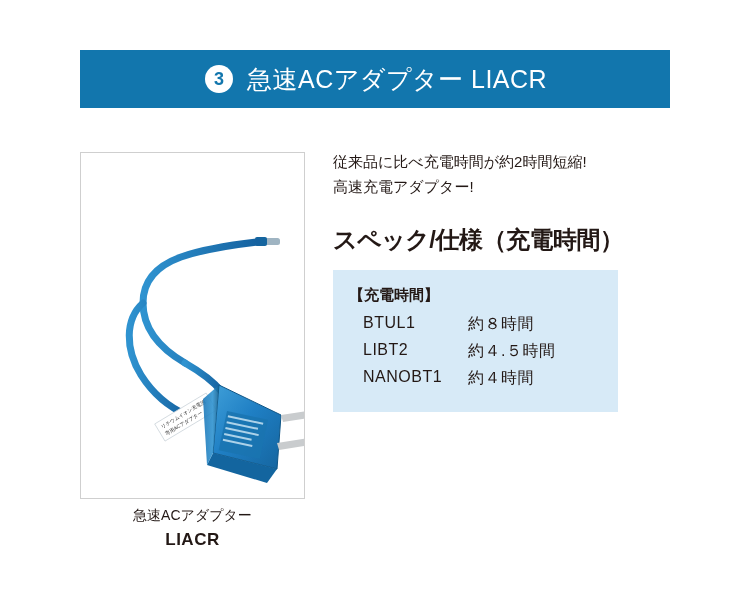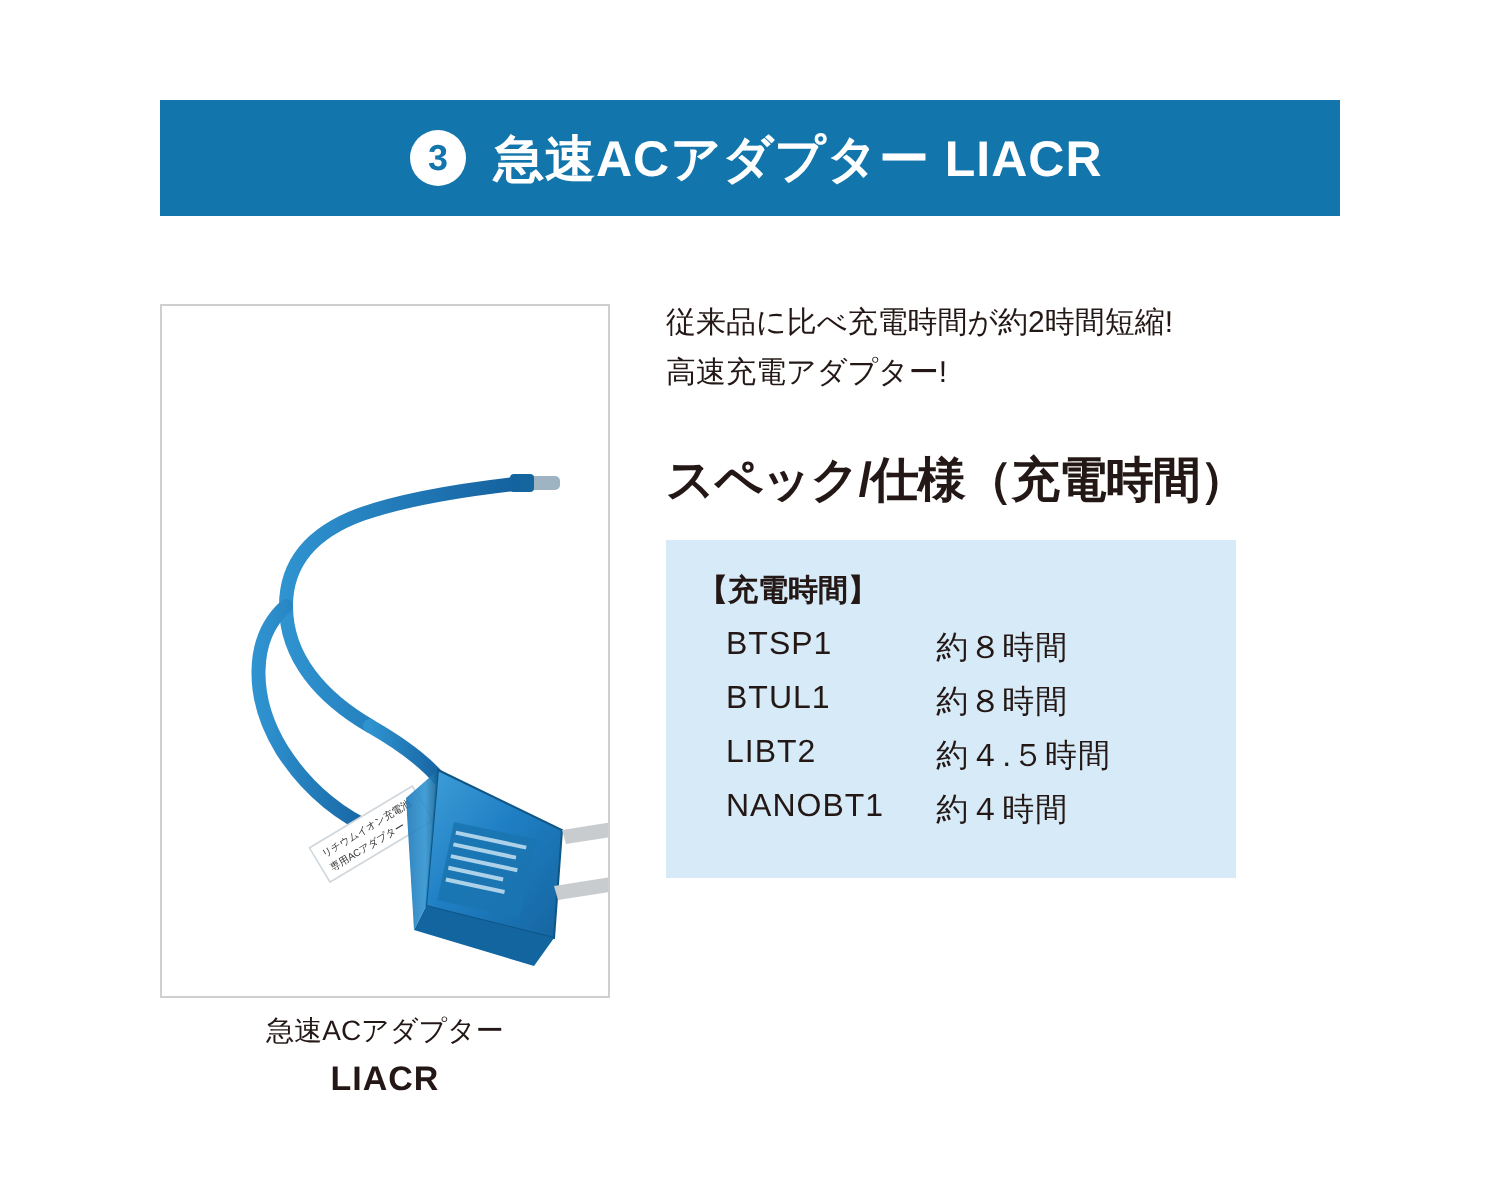--- a/index.html
+++ b/index.html
@@ -42,21 +42,21 @@
     display: flex;
     align-items: center;
     justify-content: center;
     margin-left: 125px;
     flex: none;
     line-height: 1;
   }
   .header-title {
     color: #ffffff;
     font-size: 25px;
-    font-weight: bold;
+    font-weight: normal;
     margin-left: 14px;
     letter-spacing: 0.5px;
     white-space: nowrap;
   }
 
   
   .product-box {
     position: absolute;
     left: 80px;
     top: 152px;
@@ -223,24 +223,20 @@
       <div>高速充電アダプター!</div>
     </div>
 
     <div class="spec-heading">スペック/仕様（充電時間）</div>
 
     <div class="spec-box">
       <div class="spec-box-title">【充電時間】</div>
       <table class="spec-table">
         <tbody>
           <tr>
-            <td class="name">BTSP1</td>
-            <td class="value">約８時間</td>
-          </tr>
-          <tr>
             <td class="name">BTUL1</td>
             <td class="value">約８時間</td>
           </tr>
           <tr>
             <td class="name">LIBT2</td>
             <td class="value">約４.５時間</td>
           </tr>
           <tr>
             <td class="name">NANOBT1</td>
             <td class="value">約４時間</td>

